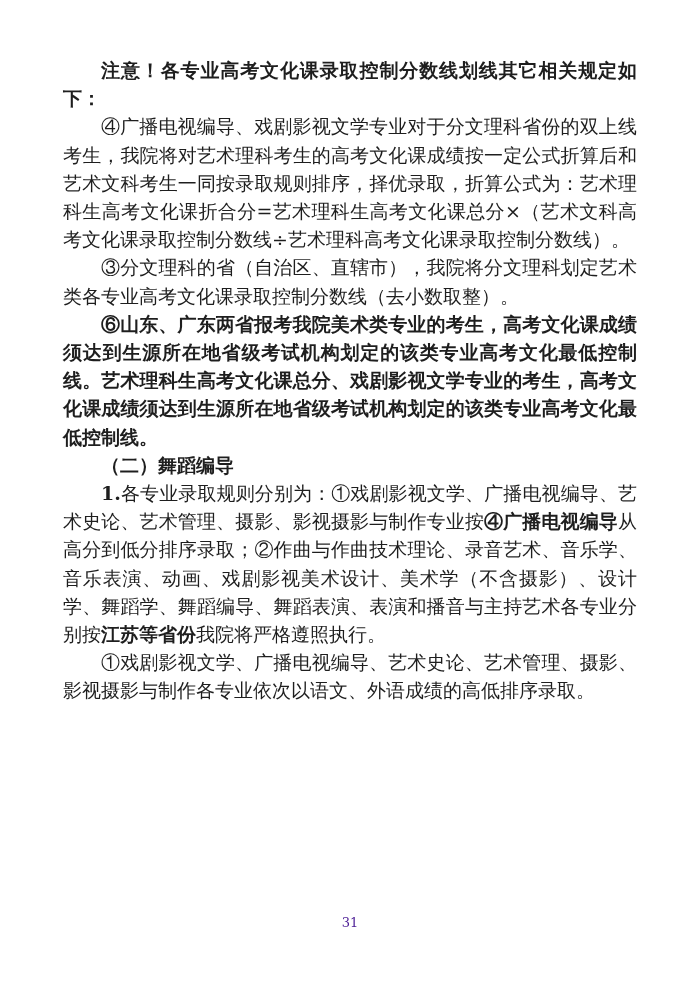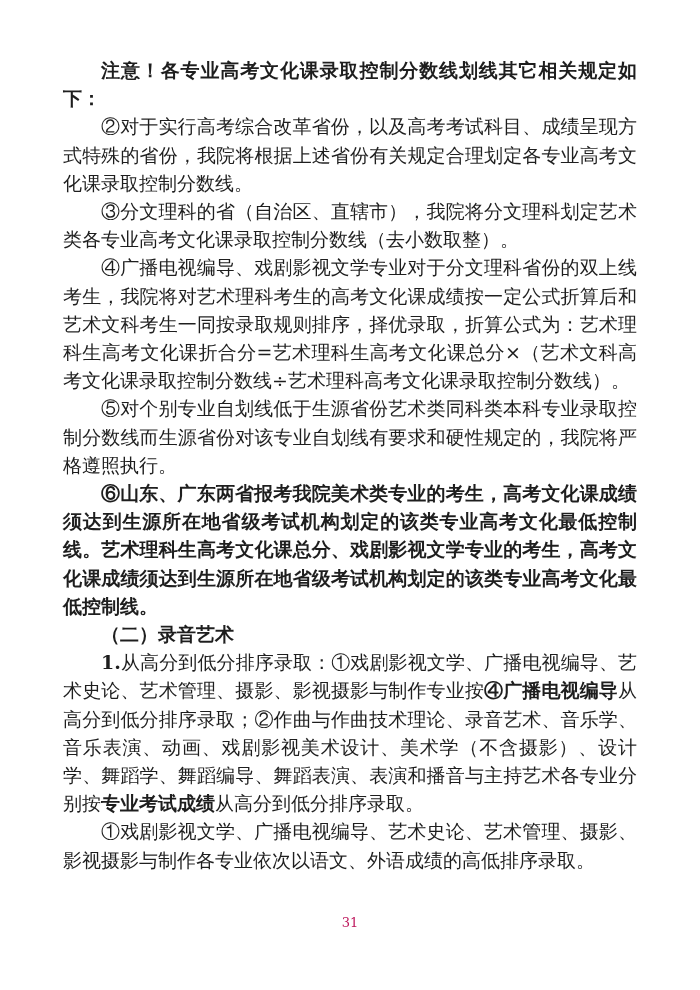--- a/index.html
+++ b/index.html
@@ -39,35 +39,33 @@
   .run.bold { font-weight: bold; }
   .footer {
     position: absolute;
     left: 0;
     top: 912px;
     width: 700px;
     text-align: center;
   }
   .page-num {
     font-size: 13px;
-    color: #be185d;
+    color: #4c1d95;
     font-family: "DejaVu Serif", "Liberation Serif", serif;
   }
 </style>
 </head>
 <body>
 
 <div class="page">
   <div class="doc-body" id="doc-body">
       <div class="para"><span class="run bold">注意！各专业高考文化课录取控制分数线划线其它相关规定如下：</span></div>
-      <div class="para"><span class="run">②对于实行高考综合改革省份，以及高考考试科目、成绩呈现方式特殊的省份，我院将根据上述省份有关规定合理划定各专业高考文化课录取控制分数线。</span></div>
+      <div class="para"><span class="run">④广播电视编导、戏剧影视文学专业对于分文理科省份的双上线考生，我院将对艺术理科考生的高考文化课成绩按一定公式折算后和艺术文科考生一同按录取规则排序，择优录取，折算公式为：艺术理科生高考文化课折合分=艺术理科生高考文化课总分×（艺术文科高考文化课录取控制分数线÷艺术理科高考文化课录取控制分数线）。</span></div>
       <div class="para"><span class="run">③分文理科的省（自治区、直辖市），我院将分文理科划定艺术类各专业高考文化课录取控制分数线（去小数取整）。</span></div>
-      <div class="para"><span class="run">④广播电视编导、戏剧影视文学专业对于分文理科省份的双上线考生，我院将对艺术理科考生的高考文化课成绩按一定公式折算后和艺术文科考生一同按录取规则排序，择优录取，折算公式为：艺术理科生高考文化课折合分=艺术理科生高考文化课总分×（艺术文科高考文化课录取控制分数线÷艺术理科高考文化课录取控制分数线）。</span></div>
-      <div class="para"><span class="run">⑤对个别专业自划线低于生源省份艺术类同科类本科专业录取控制分数线而生源省份对该专业自划线有要求和硬性规定的，我院将严格遵照执行。</span></div>
       <div class="para"><span class="run bold">⑥山东、广东两省报考我院美术类专业的考生，高考文化课成绩须达到生源所在地省级考试机构划定的该类专业高考文化最低控制线。艺术理科生高考文化课总分、戏剧影视文学专业的考生，高考文化课成绩须达到生源所在地省级考试机构划定的该类专业高考文化最低控制线。</span></div>
-      <div class="para"><span class="run bold">（二）录音艺术</span></div>
-      <div class="para"><span class="run bold">1.</span><span class="run">从高分到低分排序录取：①戏剧影视文学、广播电视编导、艺术史论、艺术管理、摄影、影视摄影与制作专业按</span><span class="run bold">④广播电视编导</span><span class="run">从高分到低分排序录取；②作曲与作曲技术理论、录音艺术、音乐学、音乐表演、动画、戏剧影视美术设计、美术学（不含摄影）、设计学、舞蹈学、舞蹈编导、舞蹈表演、表演和播音与主持艺术各专业分别按</span><span class="run bold">专业考试成绩</span><span class="run">从高分到低分排序录取。</span></div>
+      <div class="para"><span class="run bold">（二）舞蹈编导</span></div>
+      <div class="para"><span class="run bold">1.</span><span class="run">各专业录取规则分别为：①戏剧影视文学、广播电视编导、艺术史论、艺术管理、摄影、影视摄影与制作专业按</span><span class="run bold">④广播电视编导</span><span class="run">从高分到低分排序录取；②作曲与作曲技术理论、录音艺术、音乐学、音乐表演、动画、戏剧影视美术设计、美术学（不含摄影）、设计学、舞蹈学、舞蹈编导、舞蹈表演、表演和播音与主持艺术各专业分别按</span><span class="run bold">江苏等省份</span><span class="run">我院将严格遵照执行。</span></div>
       <div class="para"><span class="run">①戏剧影视文学、广播电视编导、艺术史论、艺术管理、摄影、影视摄影与制作各专业依次以语文、外语成绩的高低排序录取。</span></div>
     </div>
   <div class="footer">
     <span class="page-num">31</span>
   </div>
 </div>
 
 </body></html>

